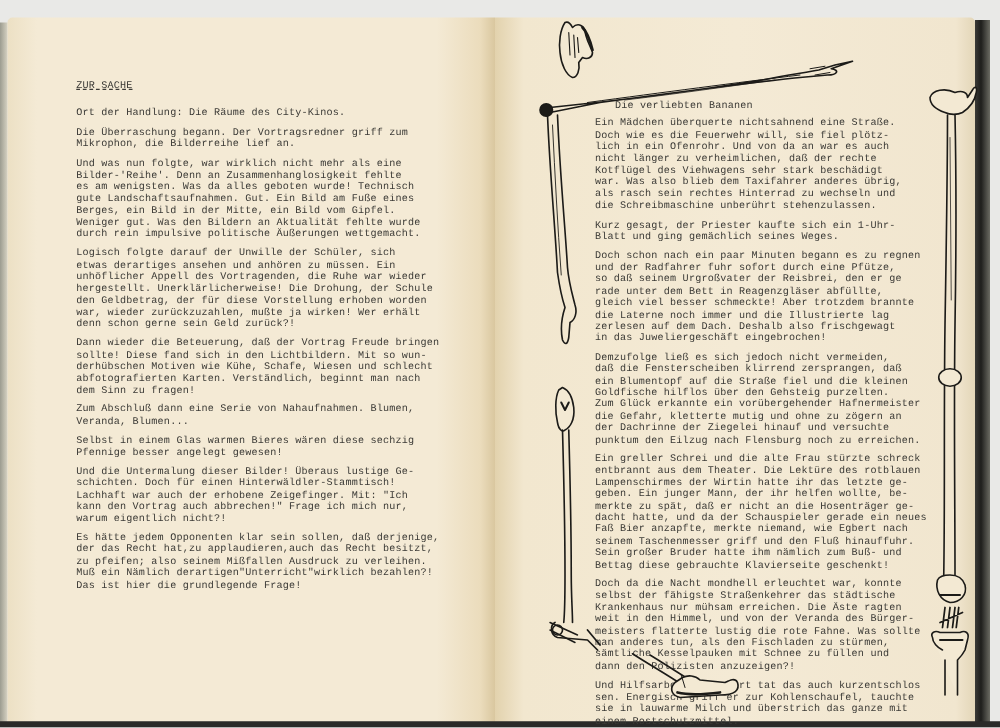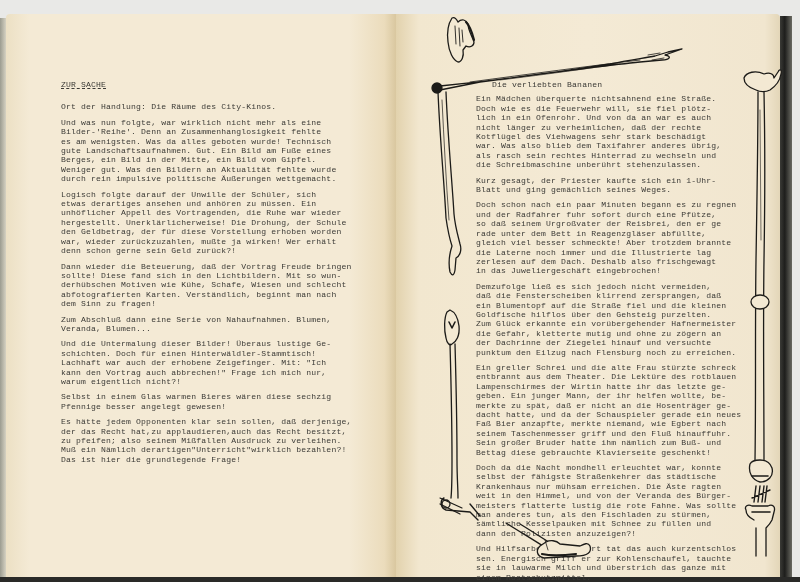--- a/index.html
+++ b/index.html
@@ -5,38 +5,40 @@
   html, body { margin:0; padding:0; }
   body { width:800px; height:582px; background:#e9e9e7; position:relative; overflow:hidden; }
   .bottom-shadow { position:absolute; left:0; right:0; top:577px; height:5px; background:#2a2a28; }
   .page { position:absolute; top:14px; height:564px; background:#f3e9d3; }
   .page.left { left:6px; width:390px; background:linear-gradient(90deg,#ece0c4 0%,#f4ead5 6%,#f4ead5 88%,#ebdcbc 97%,#d9c79f 100%); border-top-left-radius:4px; }
   .page.right { left:396px; width:384px; background:linear-gradient(90deg,#e2d2ad 0%,#f2e7cf 6%,#f4ead5 50%,#f1e6cf 96%,#e3d6b8 100%); border-top-right-radius:4px; }
   .right-edge { position:absolute; left:780px; top:16px; width:12px; height:562px; background:linear-gradient(90deg,#3a3a36,#1e1e1c 40%,#6a6a62 100%); }
   .left-edge { position:absolute; left:0; top:18px; width:6px; height:560px; background:linear-gradient(90deg,#9c9c90,#d6d2c2); }
   .typed { font-family:"Liberation Mono","DejaVu Sans Mono",monospace; color:#3b3a36; font-size:8.1px; line-height:9.4px; letter-spacing:0.15px; }
   .typed p { margin:0 0 6px 0; white-space:pre-line; }
-  .left-text { position:absolute; left:61px; top:80px; width:320px; }
+  .left-text { position:absolute; left:61px; top:64px; width:320px; }
   .left-title { text-decoration:underline; text-decoration-style:dashed; margin-bottom:13px !important; }
   .right-text { position:absolute; left:476px; top:80px; width:268px; }
   .right-title { margin-bottom:5px !important;padding-left:16px; }
   svg.art { position:absolute; left:0; top:0; overflow:visible; }
 </style>
 </head>
 <body>
 
 <div class="left-edge"></div>
 <div class="page left"></div>
 <div class="page right"></div>
 <div class="right-edge"></div>
 <div class="bottom-shadow"></div>
 
 <div class="left-text typed">
   <p class="left-title">ZUR SACHE</p>
   <p>Ort der Handlung: Die Räume des City-Kinos.</p>
+  <p>Die Überraschung begann. Der Vortragsredner griff zum
+Mikrophon, die Bilderreihe lief an.</p>
   <p>Und was nun folgte, war wirklich nicht mehr als eine
 Bilder-'Reihe'. Denn an Zusammenhanglosigkeit fehlte
 es am wenigsten. Was da alles geboten wurde! Technisch
 gute Landschaftsaufnahmen. Gut. Ein Bild am Fuße eines
 Berges, ein Bild in der Mitte, ein Bild vom Gipfel.
 Weniger gut. Was den Bildern an Aktualität fehlte wurde
 durch rein impulsive politische Äußerungen wettgemacht.</p>
   <p>Logisch folgte darauf der Unwille der Schüler, sich
 etwas derartiges ansehen und anhören zu müssen. Ein
 unhöflicher Appell des Vortragenden, die Ruhe war wieder
@@ -44,27 +46,27 @@
 den Geldbetrag, der für diese Vorstellung erhoben worden
 war, wieder zurückzuzahlen, mußte ja wirken! Wer erhält
 denn schon gerne sein Geld zurück?!</p>
   <p>Dann wieder die Beteuerung, daß der Vortrag Freude bringen
 sollte! Diese fand sich in den Lichtbildern. Mit so wun-
 derhübschen Motiven wie Kühe, Schafe, Wiesen und schlecht
 abfotografierten Karten. Verständlich, beginnt man nach
 dem Sinn zu fragen!</p>
   <p>Zum Abschluß dann eine Serie von Nahaufnahmen. Blumen,
 Veranda, Blumen...</p>
+  <p>Selbst in einem Glas warmen Bieres wären diese sechzig
+Pfennige besser angelegt gewesen!</p>
   <p>Und die Untermalung dieser Bilder! Überaus lustige Ge-
 schichten. Doch für einen Hinterwäldler-Stammtisch!
 Lachhaft war auch der erhobene Zeigefinger. Mit: "Ich
 kann den Vortrag auch abbrechen!" Frage ich mich nur,
 warum eigentlich nicht?!</p>
-  <p>Selbst in einem Glas warmen Bieres wären diese sechzig
-Pfennige besser angelegt gewesen!</p>
   <p>Es hätte jedem Opponenten klar sein sollen, daß derjenige,
 der das Recht hat,zu applaudieren,auch das Recht besitzt,
 zu pfeifen; also seinem Mißfallen Ausdruck zu verleihen.
 Muß ein Nämlich derartigen"Unterricht"wirklich bezahlen?!
 Das ist hier die grundlegende Frage!</p>
 </div>
 
 <div class="right-text typed">
   <p class="right-title">Die verliebten Bananen</p>
   <p>Ein Mädchen überquerte nichtsahnend eine Straße.

